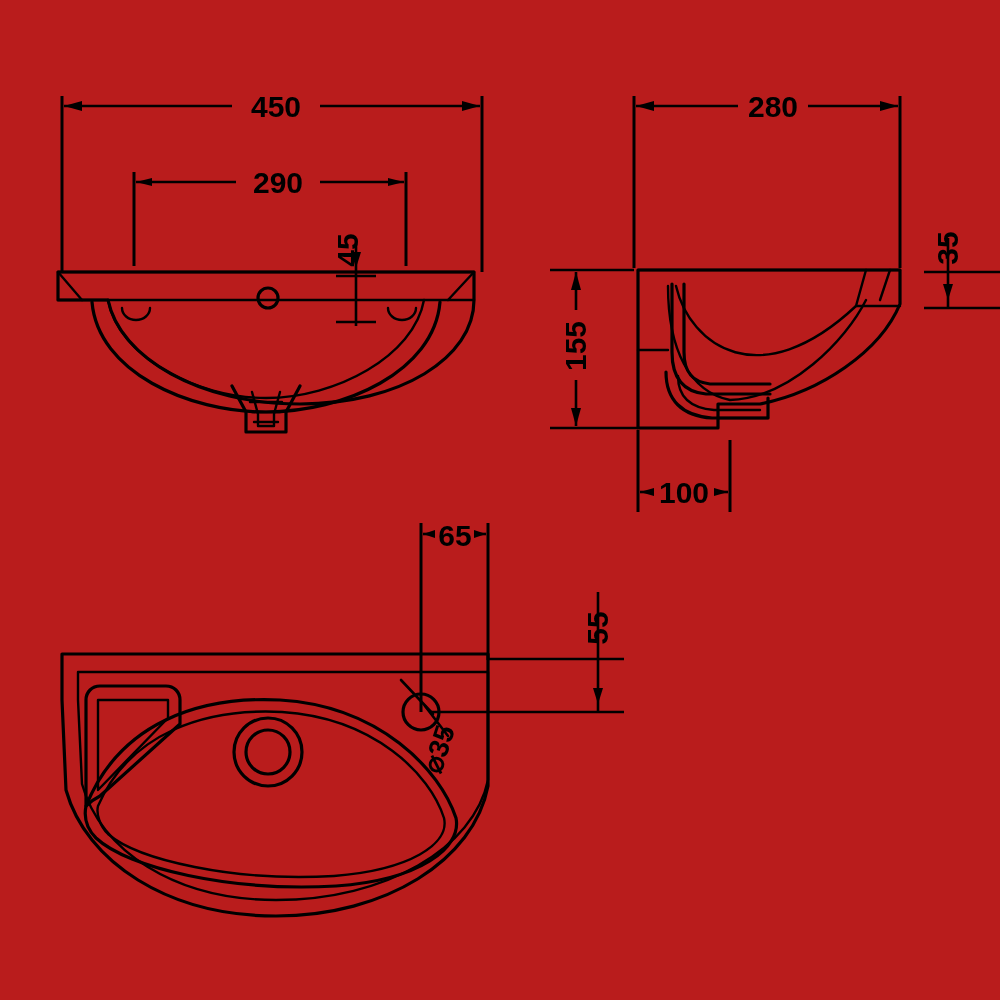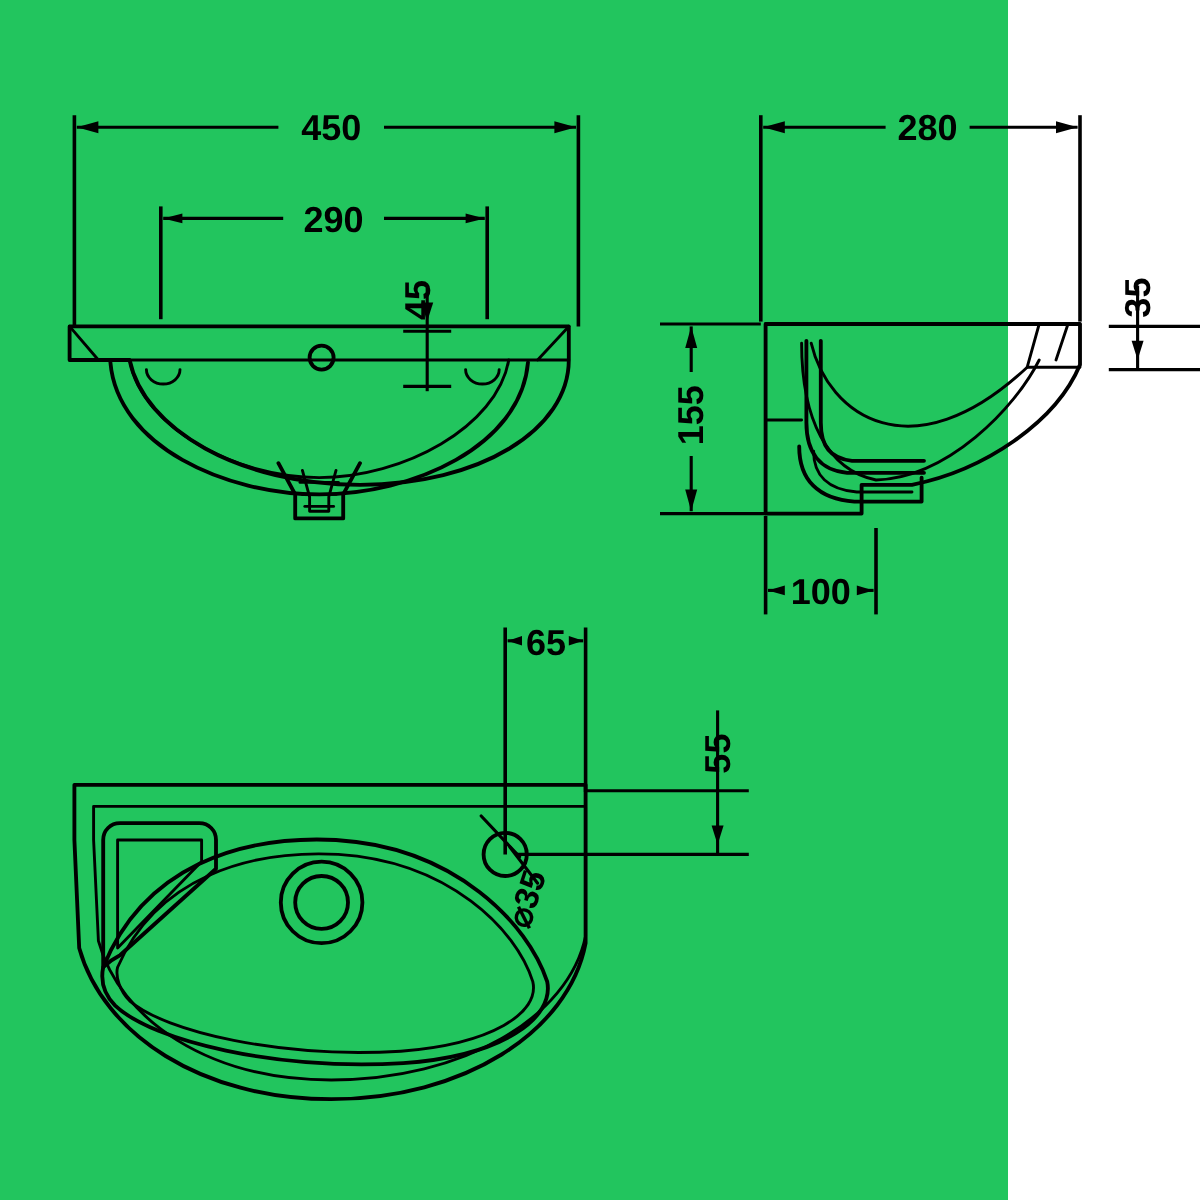--- a/index.html
+++ b/index.html
@@ -9,23 +9,23 @@
     background: #ffffff;
   }
   body {
     width: 1000px;
     height: 1000px;
     font-family: "Liberation Sans", sans-serif;
     overflow: hidden;
   }
   #drawing-root {
     position: relative;
-    width: 840px;
+    width: 1000px;
     height: 1000px;
-    background: #22c55e;
+    background: #b91c1c;
   }
   svg#drawing-svg {
     position: absolute;
     left: 0;
     top: 0;
     width: 1000px;
     height: 1000px;
     display: block;
   }
   .dim-text {

